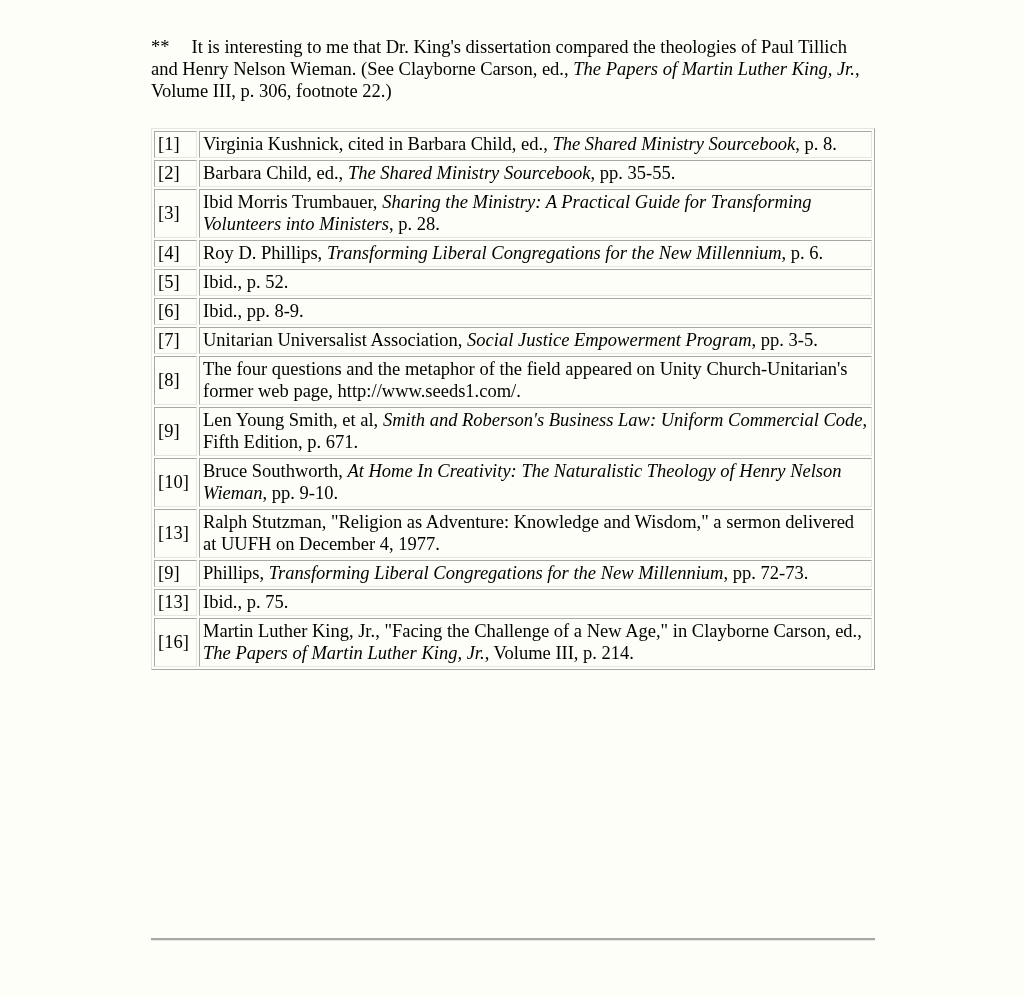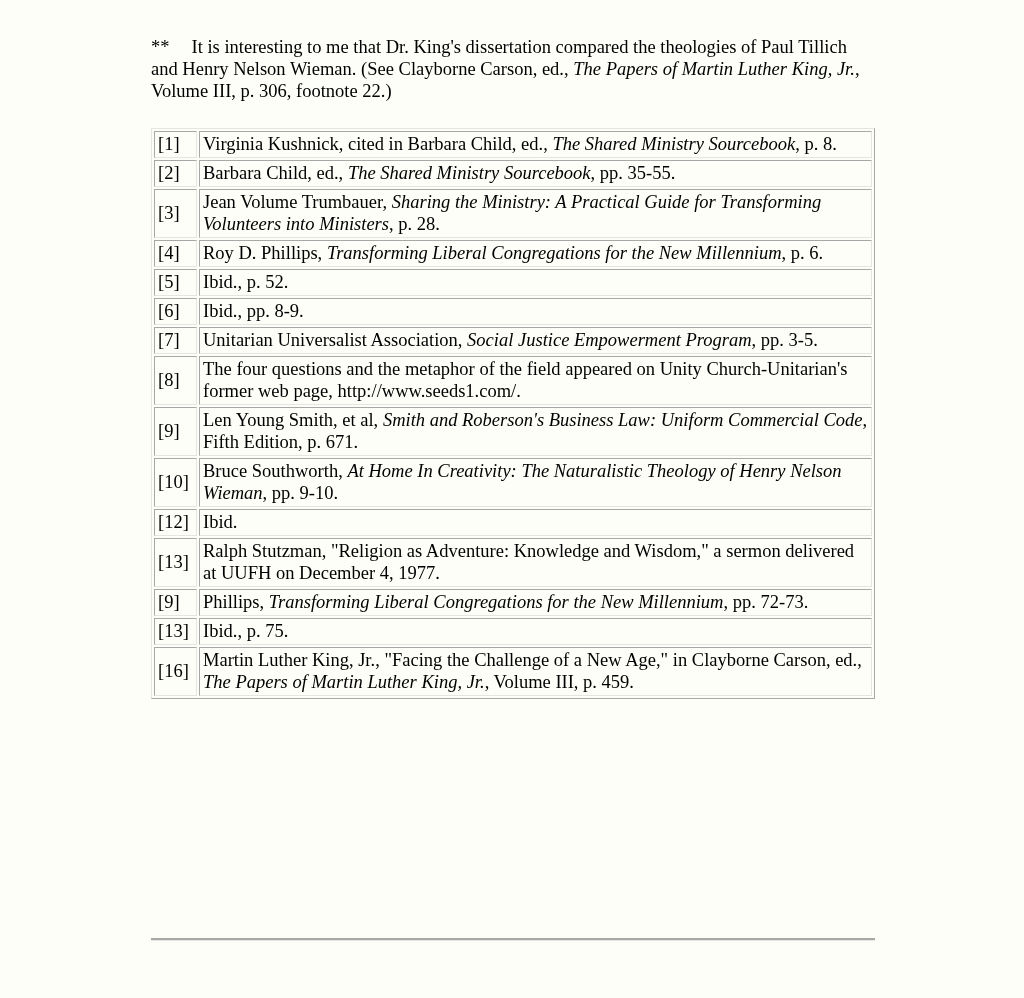--- a/index.html
+++ b/index.html
@@ -63,21 +63,21 @@
       <tr>
         <td class="num">[1]</td>
         <td><span>Virginia Kushnick, cited in Barbara Child, ed., </span><i>The Shared Ministry Sourcebook</i><span>, p. 8.</span></td>
       </tr>
       <tr>
         <td class="num">[2]</td>
         <td><span>Barbara Child, ed., </span><i>The Shared Ministry Sourcebook</i><span>, pp. 35-55.</span></td>
       </tr>
       <tr>
         <td class="num">[3]</td>
-        <td><span>Jean Volume Trumbauer, </span><i>Sharing the Ministry: A Practical Guide for Transforming Volunteers into Ministers</i><span>, p. 28.</span></td>
+        <td><span>Ibid Morris Trumbauer, </span><i>Sharing the Ministry: A Practical Guide for Transforming Volunteers into Ministers</i><span>, p. 28.</span></td>
       </tr>
       <tr>
         <td class="num">[4]</td>
         <td><span>Roy D. Phillips, </span><i>Transforming Liberal Congregations for the New Millennium</i><span>, p. 6.</span></td>
       </tr>
       <tr>
         <td class="num">[5]</td>
         <td><span>Ibid., p. 52.</span></td>
       </tr>
       <tr>
@@ -94,35 +94,31 @@
       </tr>
       <tr>
         <td class="num">[9]</td>
         <td><span>Len Young Smith, et al, </span><i>Smith and Roberson's Business Law: Uniform Commercial Code</i><span>, Fifth Edition, p. 671.</span></td>
       </tr>
       <tr>
         <td class="num">[10]</td>
         <td><span>Bruce Southworth, </span><i>At Home In Creativity: The Naturalistic Theology of Henry Nelson Wieman</i><span>, pp. 9-10.</span></td>
       </tr>
       <tr>
-        <td class="num">[12]</td>
-        <td><span>Ibid.</span></td>
-      </tr>
-      <tr>
         <td class="num">[13]</td>
         <td><span>Ralph Stutzman, "Religion as Adventure: Knowledge and Wisdom," a sermon delivered at UUFH on December 4, 1977.</span></td>
       </tr>
       <tr>
         <td class="num">[9]</td>
         <td><span>Phillips, </span><i>Transforming Liberal Congregations for the New Millennium</i><span>, pp. 72-73.</span></td>
       </tr>
       <tr>
         <td class="num">[13]</td>
         <td><span>Ibid., p. 75.</span></td>
       </tr>
       <tr>
         <td class="num">[16]</td>
-        <td><span>Martin Luther King, Jr., "Facing the Challenge of a New Age," in Clayborne Carson, ed., </span><i>The Papers of Martin Luther King, Jr.</i><span>, Volume III, p. 459.</span></td>
+        <td><span>Martin Luther King, Jr., "Facing the Challenge of a New Age," in Clayborne Carson, ed., </span><i>The Papers of Martin Luther King, Jr.</i><span>, Volume III, p. 214.</span></td>
       </tr>
     </tbody>
 </table>
 
 <hr class="rule">
 
 </body></html>

